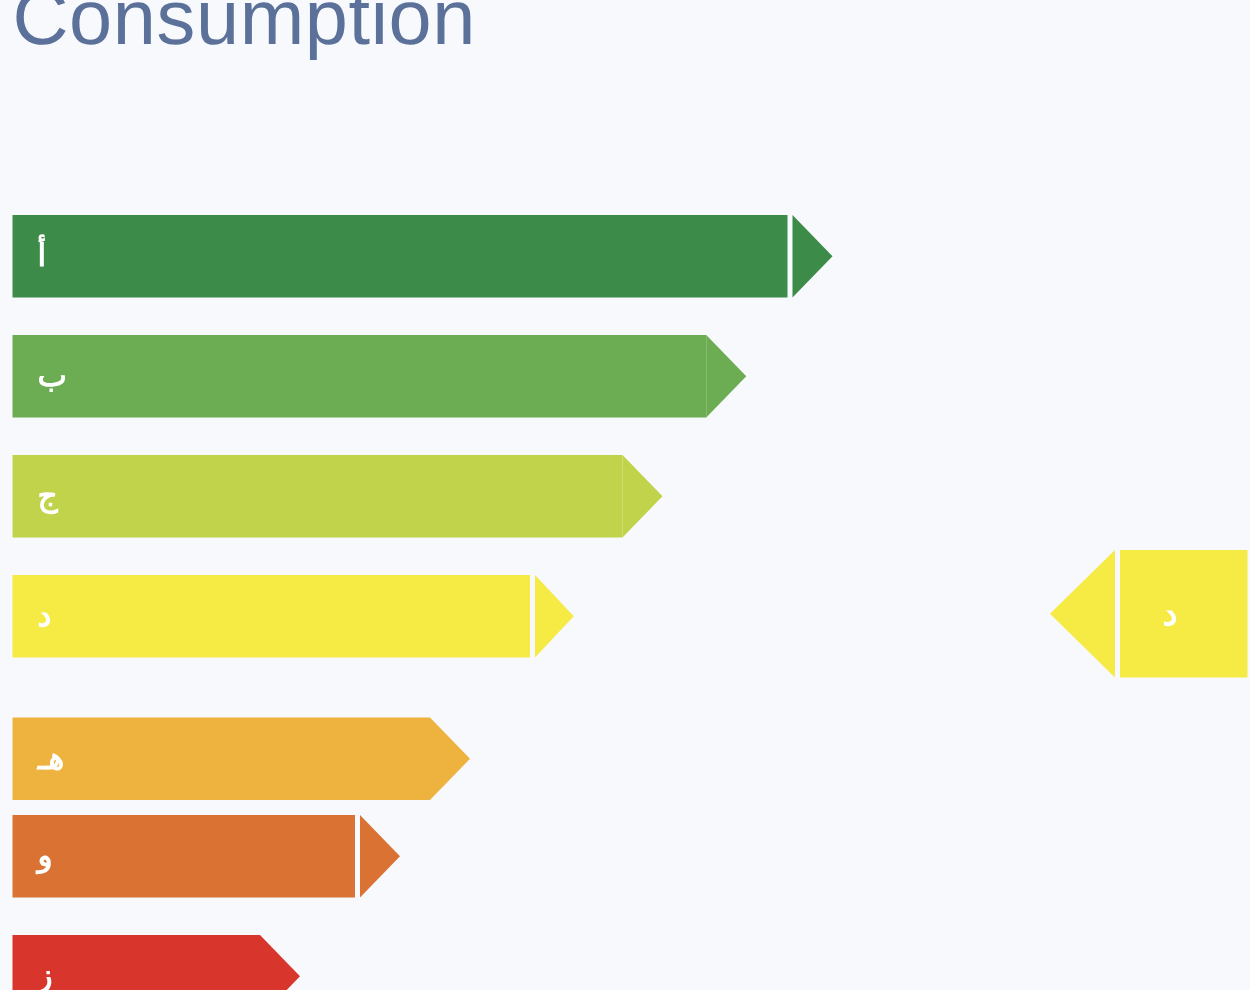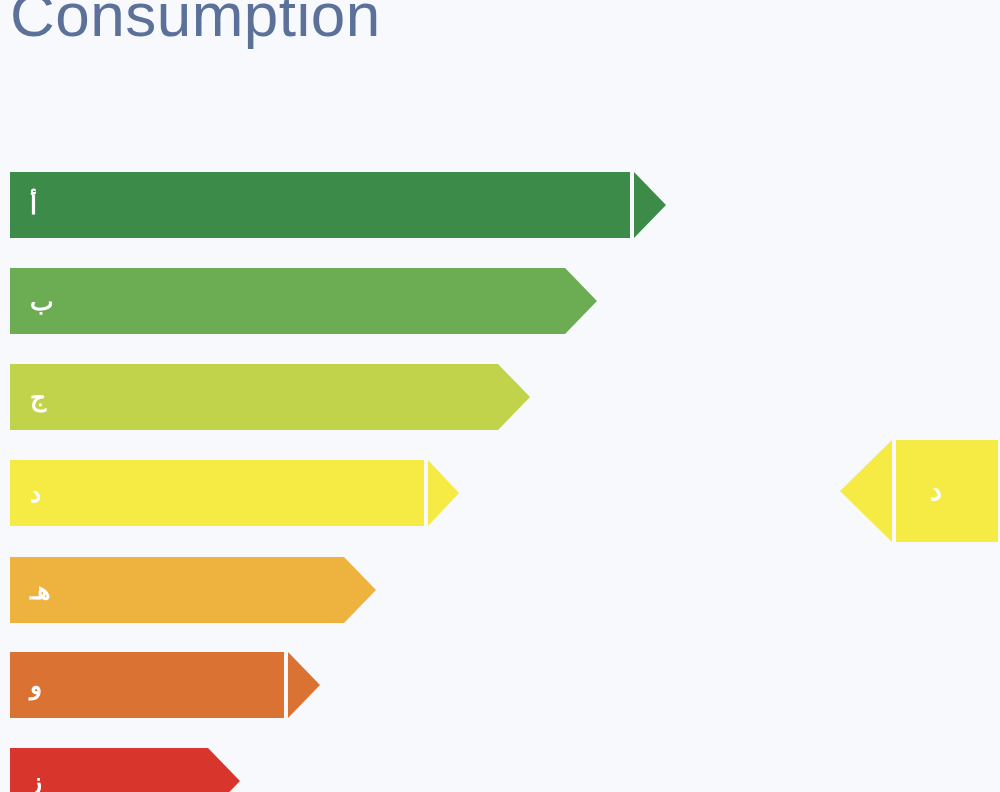--- a/index.html
+++ b/index.html
@@ -145,21 +145,21 @@
         </div>
         <div class="bar-label">ج</div>
       </div>
       <div class="bar-row" style="top: 460px; width: 449px;">
         <div class="bar-shape">
           <div class="bar-body" style="width: 414px; background: rgb(246, 234, 69);"></div>
           <div class="bar-tip" style="border-left: 31px solid rgb(246, 234, 69); left: 418px;"></div>
         </div>
         <div class="bar-label">د</div>
       </div>
-      <div class="bar-row" style="top: 557px; width: 370px;">
+      <div class="bar-row" style="top: 574px; width: 370px; font-style: italic;">
         <div class="bar-shape">
           <div class="bar-body" style="width: 334px; background: rgb(238, 179, 63);"></div>
           <div class="bar-tip" style="border-left: 32px solid rgb(238, 179, 63); left: 334px;"></div>
         </div>
         <div class="bar-label">هـ</div>
       </div>
       <div class="bar-row" style="top: 652px; width: 310px;">
         <div class="bar-shape">
           <div class="bar-body" style="width: 274px; background: rgb(218, 114, 51);"></div>
           <div class="bar-tip" style="border-left: 32px solid rgb(218, 114, 51); left: 278px;"></div>

